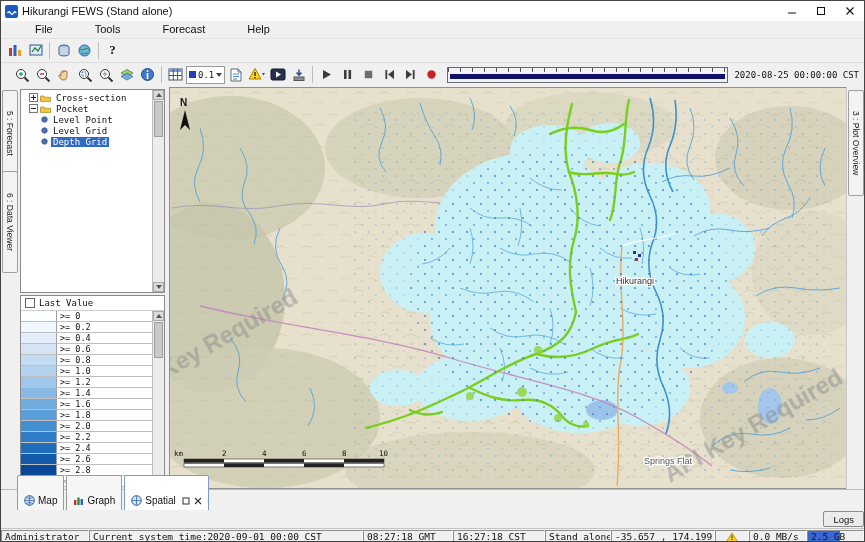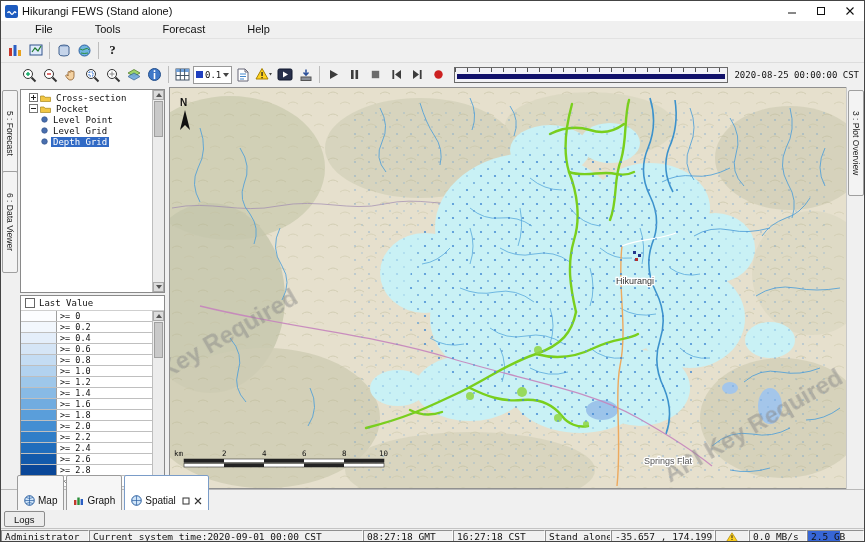--- a/index.html
+++ b/index.html
@@ -9,21 +9,21 @@
   .titlebar{position:absolute;top:0;left:0;right:0;height:20px;background:#ffffff;border-bottom:1px solid #d5d5d5;display:flex;align-items:center;}
   .appicon{width:13px;height:13px;margin:0 4px 0 4px;background:#1d5bbf;border-radius:2px;display:flex;align-items:center;justify-content:center;}
   .title-text{font-size:11px;color:#111;}
   .win-controls{margin-left:auto;display:flex;height:20px;}
   .win-btn{width:29px;height:20px;display:flex;align-items:center;justify-content:center;}
   
   .menubar{position:absolute;top:20px;left:0;right:0;height:17px;background:#f0f0f0;display:flex;align-items:center;border-bottom:1px solid #e2e2e2;}
   .menu-item{font-size:11px;color:#111;padding:0 8px;height:17px;line-height:17px;margin-left:26px;}
   
   .toolbar1{position:absolute;top:37px;left:0;right:0;height:24px;display:flex;align-items:center;padding-left:3px;border-bottom:1px solid #ddd;}
-  .toolbar2{position:absolute;top:61px;left:15px;right:0;height:25px;display:flex;align-items:center;flex-wrap:nowrap;overflow:hidden;padding:0 2px;border-bottom:1px solid #cfcfcf;}
+  .toolbar2{position:absolute;top:61px;left:8px;right:0;height:25px;display:flex;align-items:center;flex-wrap:nowrap;overflow:hidden;padding:0 2px;border-bottom:1px solid #cfcfcf;}
   .ticon{width:21px;height:20px;display:inline-flex;align-items:center;justify-content:center;flex:none;}
   .sep{width:1px;height:17px;background:#bdbdbd;margin:0 3px;flex:none;}
   .help-q{font:bold 13px "Liberation Serif",serif;color:#222;}
   .combo{display:inline-flex;align-items:center;gap:2px;border:1px solid #9a9a9a;background:#fff;height:16px;padding:0 2px;flex:none;}
   .combo .sw{width:7px;height:7px;background:#1f3fbf;}
   .combo .cv{font:9px "DejaVu Sans Mono",monospace;color:#111;}
   .caret{width:0;height:0;border-left:3px solid transparent;border-right:3px solid transparent;border-top:4px solid #444;display:inline-block;}
   .timeline{flex:1 1 auto;min-width:170px;height:14px;border:1px solid #6a6a6a;background:#f2f2f6;position:relative;margin:0 5px;}
   .timeline .ruler{position:absolute;left:0;right:0;top:0;height:4px;
       background:repeating-linear-gradient(90deg,#555 0 1px,transparent 1px 12px);}
@@ -64,21 +64,21 @@
   
   .map-area{position:absolute;left:168px;top:0;width:680px;height:402px;border:1px solid #909090;box-sizing:border-box;overflow:hidden;background:#e6e0cd;}
   .map-area svg{display:block;}
   .timebox{position:absolute;right:8px;bottom:26px;background:#fff;border:1px solid #7a7a7a;padding:1px 5px;
            font:bold 8.5px "DejaVu Sans Mono",monospace;color:#111;white-space:nowrap;}
   
   .tabsrow{position:absolute;top:488px;left:0;right:0;height:21px;background:#f0f0f0;border-top:1px solid #b9b9b9;display:flex;align-items:center;padding-left:16px;gap:2px;}
   .btab{display:inline-flex;align-items:center;gap:3px;height:17px;padding:16px 6px;border:1px solid #9b9b9b;background:#f6f6f6;border-radius:2px;font-size:10px;color:#111;}
   .btab.active{background:#ffffff;border-color:#7a9cc8;}
   .tabctl{display:inline-flex;align-items:center;gap:4px;margin-left:3px;}
-  .logsrow{position:absolute;top:509px;left:0;right:0;height:18px;background:#f0f0f0;display:flex;align-items:center;}
+  .logsrow{position:absolute;top:509px;left:0;right:0;height:18px;background:#f0f0f0;display:flex;align-items:center;justify-content:flex-end;}
   .logs-btn{margin-left:3px;height:14px;padding:0 9px;border:1px solid #8c8c8c;background:#ececec;border-radius:2px;font-size:9.5px;color:#111;display:flex;align-items:center;}
   .statusbar{position:absolute;top:527px;left:0;right:0;height:15px;background:#f0f0f0;border-top:1px solid #c4c4c4;display:flex;}
   .seg{flex:none;height:13px;margin-top:1px;border:1px solid;border-color:#8f8f8f #fafafa #fafafa #8f8f8f;
        font:9.5px "DejaVu Sans Mono",monospace;color:#111;line-height:12px;padding:0 3px;white-space:nowrap;overflow:hidden;box-sizing:border-box;position:relative;}
   .seg.mem{flex:1 1 auto;}
   .memfill{position:absolute;left:0;top:0;bottom:0;width:58%;background:#3766d6;}
   .memtext{position:relative;}
 </style>
 </head>
 <body>

